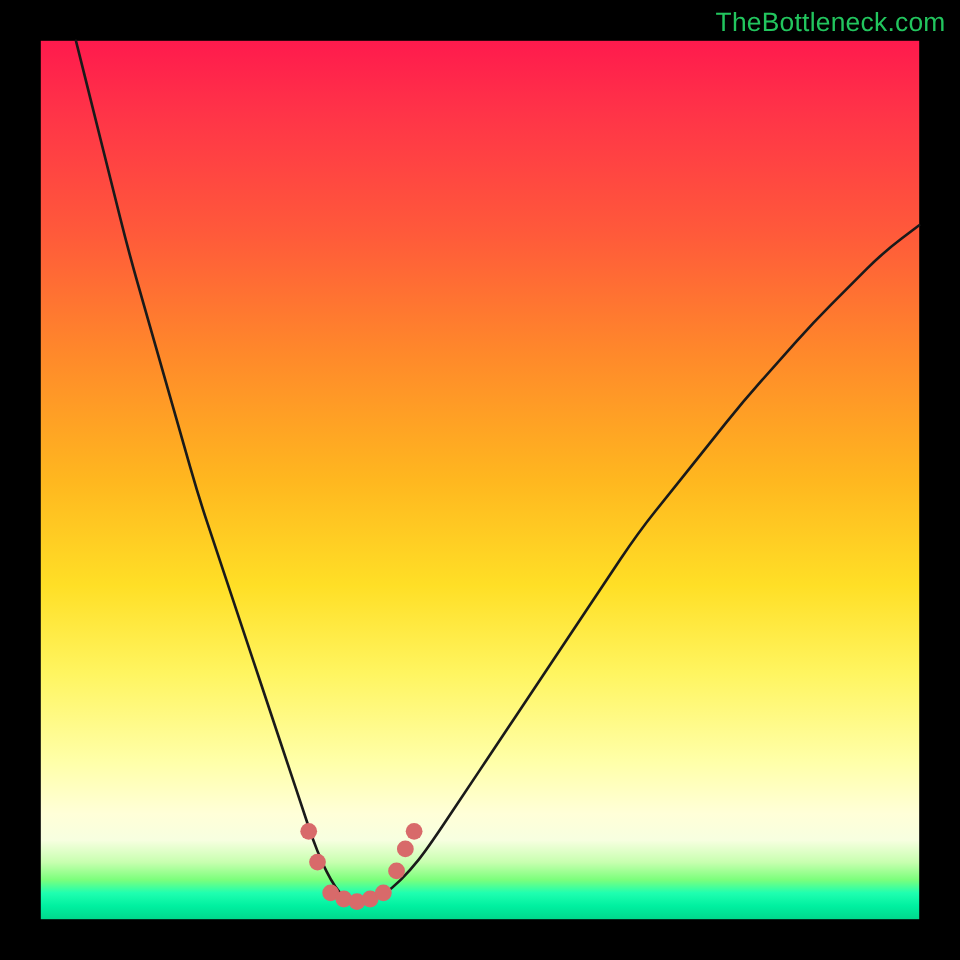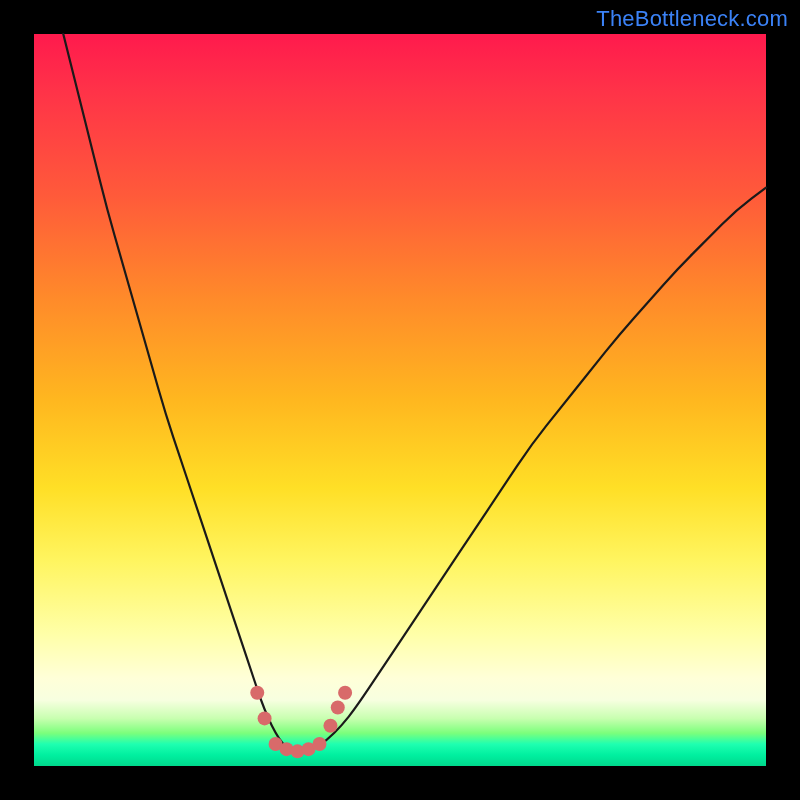--- a/index.html
+++ b/index.html
@@ -40,21 +40,21 @@
       #7cff7c 95.5%,
       #1fffb0 97%,
       #00f0a0 98.5%,
       #00d88c 100%
     );
   }
   .watermark {
     position: absolute;
     top: 6px;
     right: 12px;
-    color: #3b82f6;
+    color: #22c55e;
     font-size: 22px;
     font-weight: 500;
     letter-spacing: 0.2px;
     user-select: none;
   }
   svg.curve {
     position: absolute;
     left: 0; top: 0;
     width: 732px;
     height: 732px;

